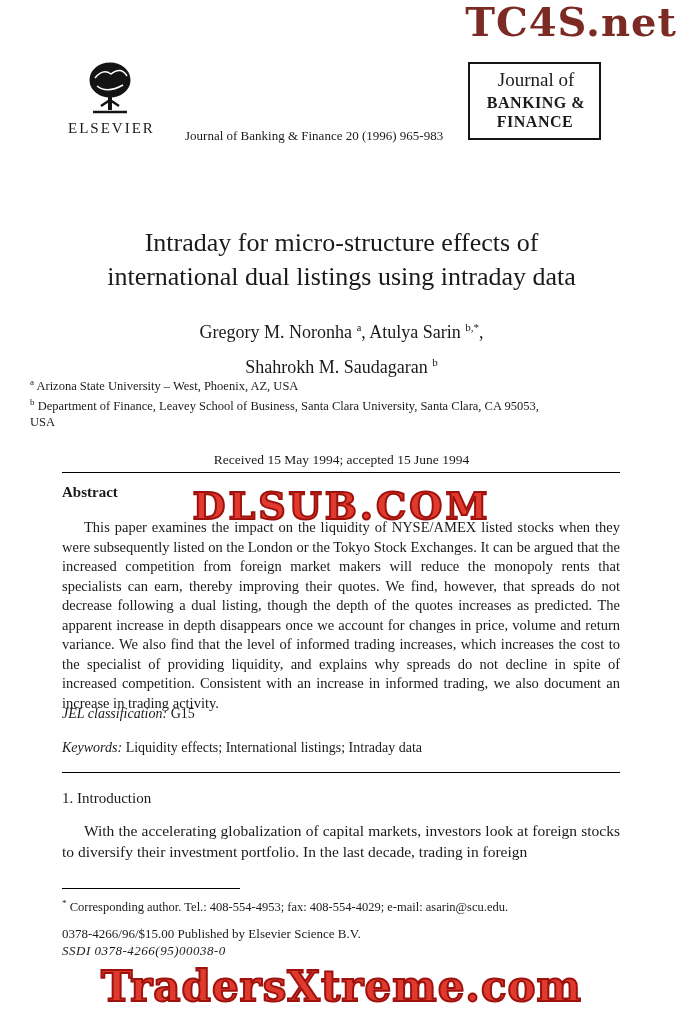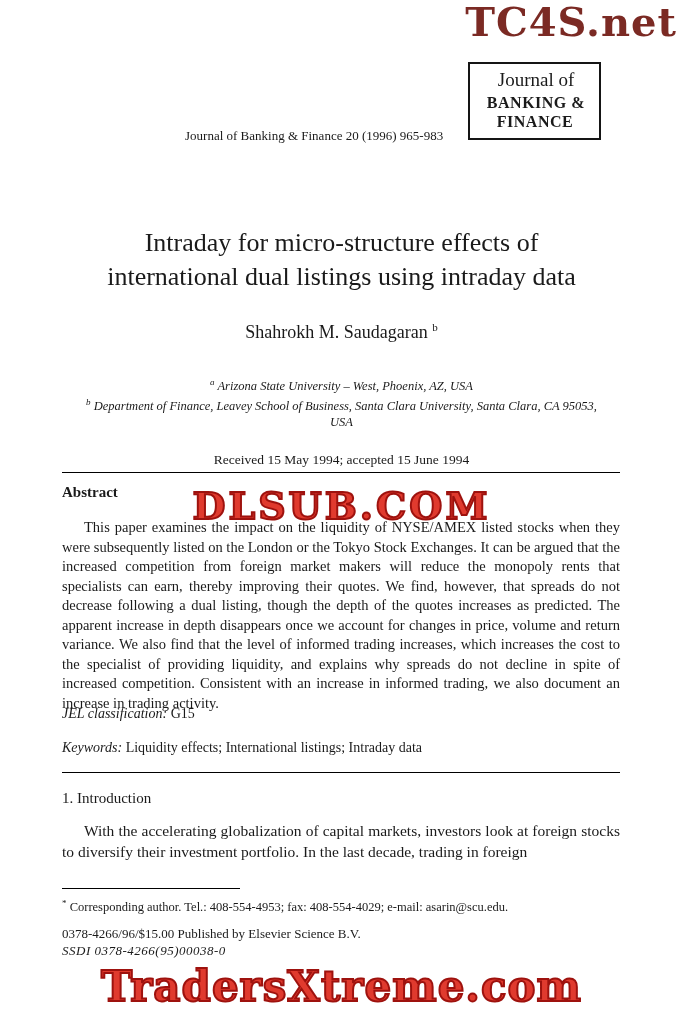--- a/index.html
+++ b/index.html
@@ -65,21 +65,21 @@
     position:absolute;top:226px;left:40px;right:40px;
     text-align:center;font-size:26px;line-height:34px;
   }
   .authors{
     position:absolute;top:312px;left:40px;right:40px;
     text-align:center;font-size:18px;line-height:30px;
   }
   .authors sup{font-size:11px;}
   .affils{
     position:absolute;top:374px;left:30px;right:30px;
-    text-align:center;font-style:italic;font-size:12.5px;line-height:16px;
+    font-size:12.5px;line-height:16px;
   }
   .affils sup{font-size:9px;}
   .received{
     position:absolute;top:452px;left:40px;right:40px;
     text-align:center;font-size:13.5px;
   }
   .rule{
     position:absolute;left:62px;right:63px;height:0;
     border-top:1.5px solid #000;
   }
@@ -132,35 +132,51 @@
 </style>
 </head>
 <body>
 
 <div class="page">
 
   <div class="wm-top">TC4S.net</div>
   <div class="wm-center">DLSUB.COM</div>
   <div class="wm-bottom">TradersXtreme.com</div>
 
+  <div class="elsevier">
+    <span>
+      <svg width="66" height="58" viewBox="0 0 66 58">
+        <g stroke="#141414" fill="none">
+          <ellipse cx="33" cy="20" rx="19" ry="16" stroke-width="3" fill="#141414"></ellipse>
+          <path d="M18 18 q8 -10 16 -4 q10 -8 16 2" stroke="#ffffff" stroke-width="1.5"></path>
+          <path d="M20 26 q10 8 26 -1" stroke="#ffffff" stroke-width="1.5"></path>
+          <path d="M33 34 L33 50" stroke-width="4"></path>
+          <path d="M33 40 L24 46 M33 40 L42 46" stroke-width="2.5"></path>
+          <path d="M16 52 H50" stroke-width="2.5"></path>
+        </g>
+      </svg>
+    </span>
+    <div class="elsevier-name">ELSEVIER</div>
+  </div>
 
   <div class="citation">Journal of Banking &amp; Finance 20 (1996) 965-983</div>
 
   <div class="journal-box">
     <div class="l1">Journal of</div>
     <div class="l2">BANKING &amp;</div>
     <div class="l3">FINANCE</div>
   </div>
 
   <div class="title">
     <div>Intraday for micro-structure effects of</div>
     <div>international dual listings using intraday data</div>
   </div>
 
   <div class="authors">
+    <div><span>Gregory M. Noronha</span>&nbsp;<sup>a</sup><span>, </span><span>Atulya Sarin</span>&nbsp;<sup>b,*</sup><span>,</span></div>
     <div><span>Shahrokh M. Saudagaran</span>&nbsp;<sup>b</sup></div>
   </div>
 
   <div class="affils">
     <div><sup>a</sup><span> Arizona State University – West, Phoenix, AZ, USA</span></div>
     <div><sup>b</sup><span> Department of Finance, Leavey School of Business, Santa Clara University, Santa Clara, CA 95053,</span></div>
     <div>USA</div>
   </div>
 
   <div class="received">Received 15 May 1994; accepted 15 June 1994</div>

